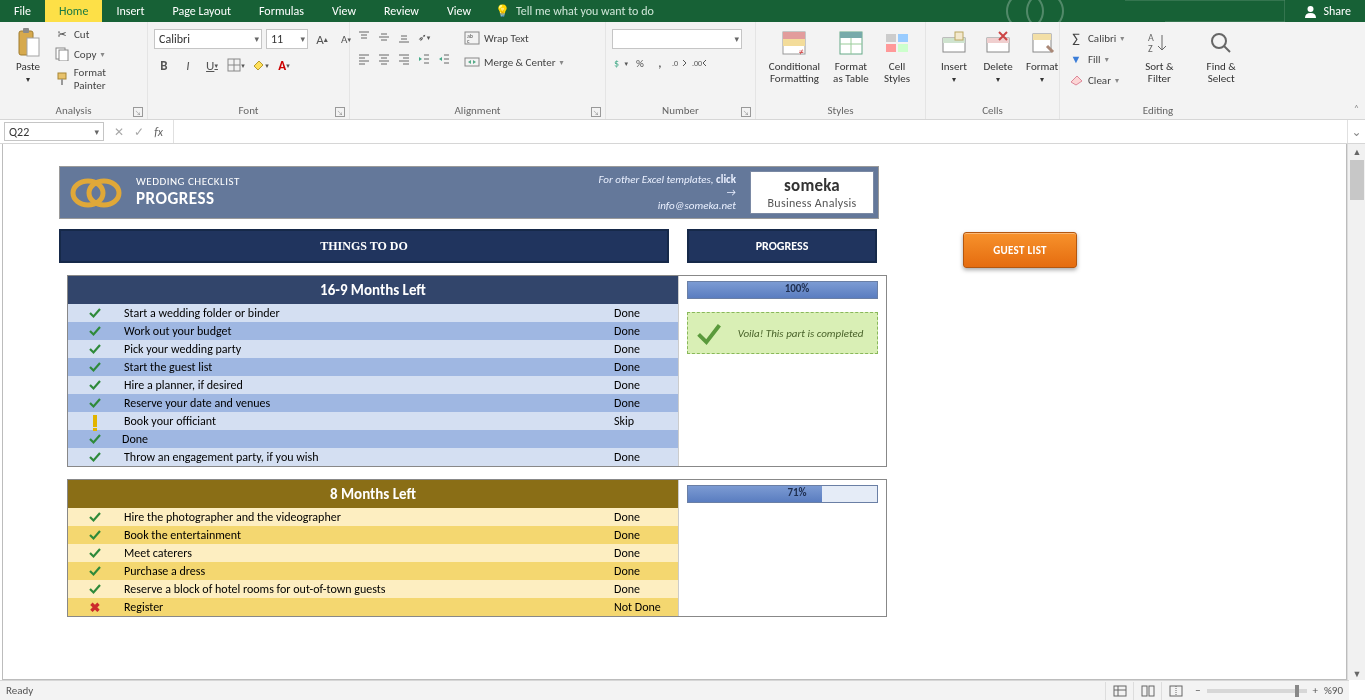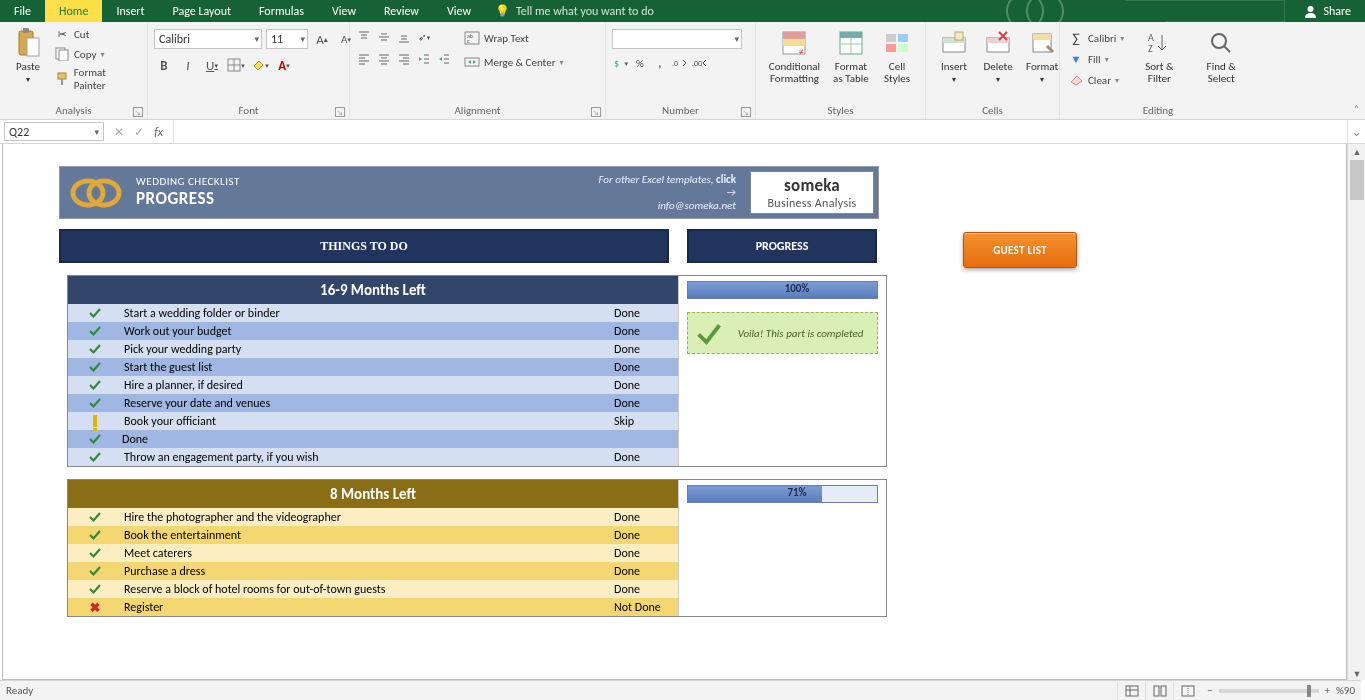--- a/index.html
+++ b/index.html
@@ -49,21 +49,21 @@
 
   
   .sheet { position:absolute; top:144px; left:0; right:0; bottom:20px; background:#fff; display:flex; }
   .canvas { flex:1; border:1px solid #bcbcbc; border-top:none; margin:0 0 0 2px; overflow:hidden; padding:22px 0 0 56px; background:#fff;}
   .vscroll { width:18px; background:#f1f1f1; border-left:1px solid #dcdcdc; position:relative; }
   .vscroll .thumb { position:absolute; left:2px; width:14px; height:40px; top:16px; background:#c7c7c7; }
   .vscroll .arr { position:absolute; left:0; width:18px; height:14px; display:flex; align-items:center; justify-content:center; font-size:9px; color:#666; }
   .vscroll .arr.up { top:0;} .vscroll .arr.down { bottom:0;}
 
   
-  .status { position:absolute; left:0; right:4px; bottom:0; height:20px; background:#f3f3f3; border-top:1px solid #d6d6d6; display:flex; align-items:center; font-size:11px; color:#555; padding:0 6px; }
+  .status { position:absolute; left:0; right:16px; bottom:0; height:20px; background:#f3f3f3; border-top:1px solid #d6d6d6; display:flex; align-items:center; font-size:11px; color:#555; padding:0 6px; }
   .status .spacer { flex:1; }
   .status .viewbtn { width:28px; height:18px; display:flex; align-items:center; justify-content:center; border-left:1px solid #ddd; color:#666;}
   .status .zoom { display:flex; align-items:center; gap:6px; margin-left:6px;}
   .status .slider { width:100px; height:4px; background:#d7d7d7; position:relative; }
   .status .slider::after { content:""; position:absolute; top:-4px; left:88px; width:4px; height:12px; background:#888;}
 
   
   .hdr-card { width:820px; background:#64789a; border:1px solid #9a9a9a; display:flex; align-items:stretch; }
   .hdr-card .rings { width:72px; display:flex; align-items:center; justify-content:center; }
   .hdr-card .titles { color:#fff; flex:1; padding:8px 0 8px 4px;}

